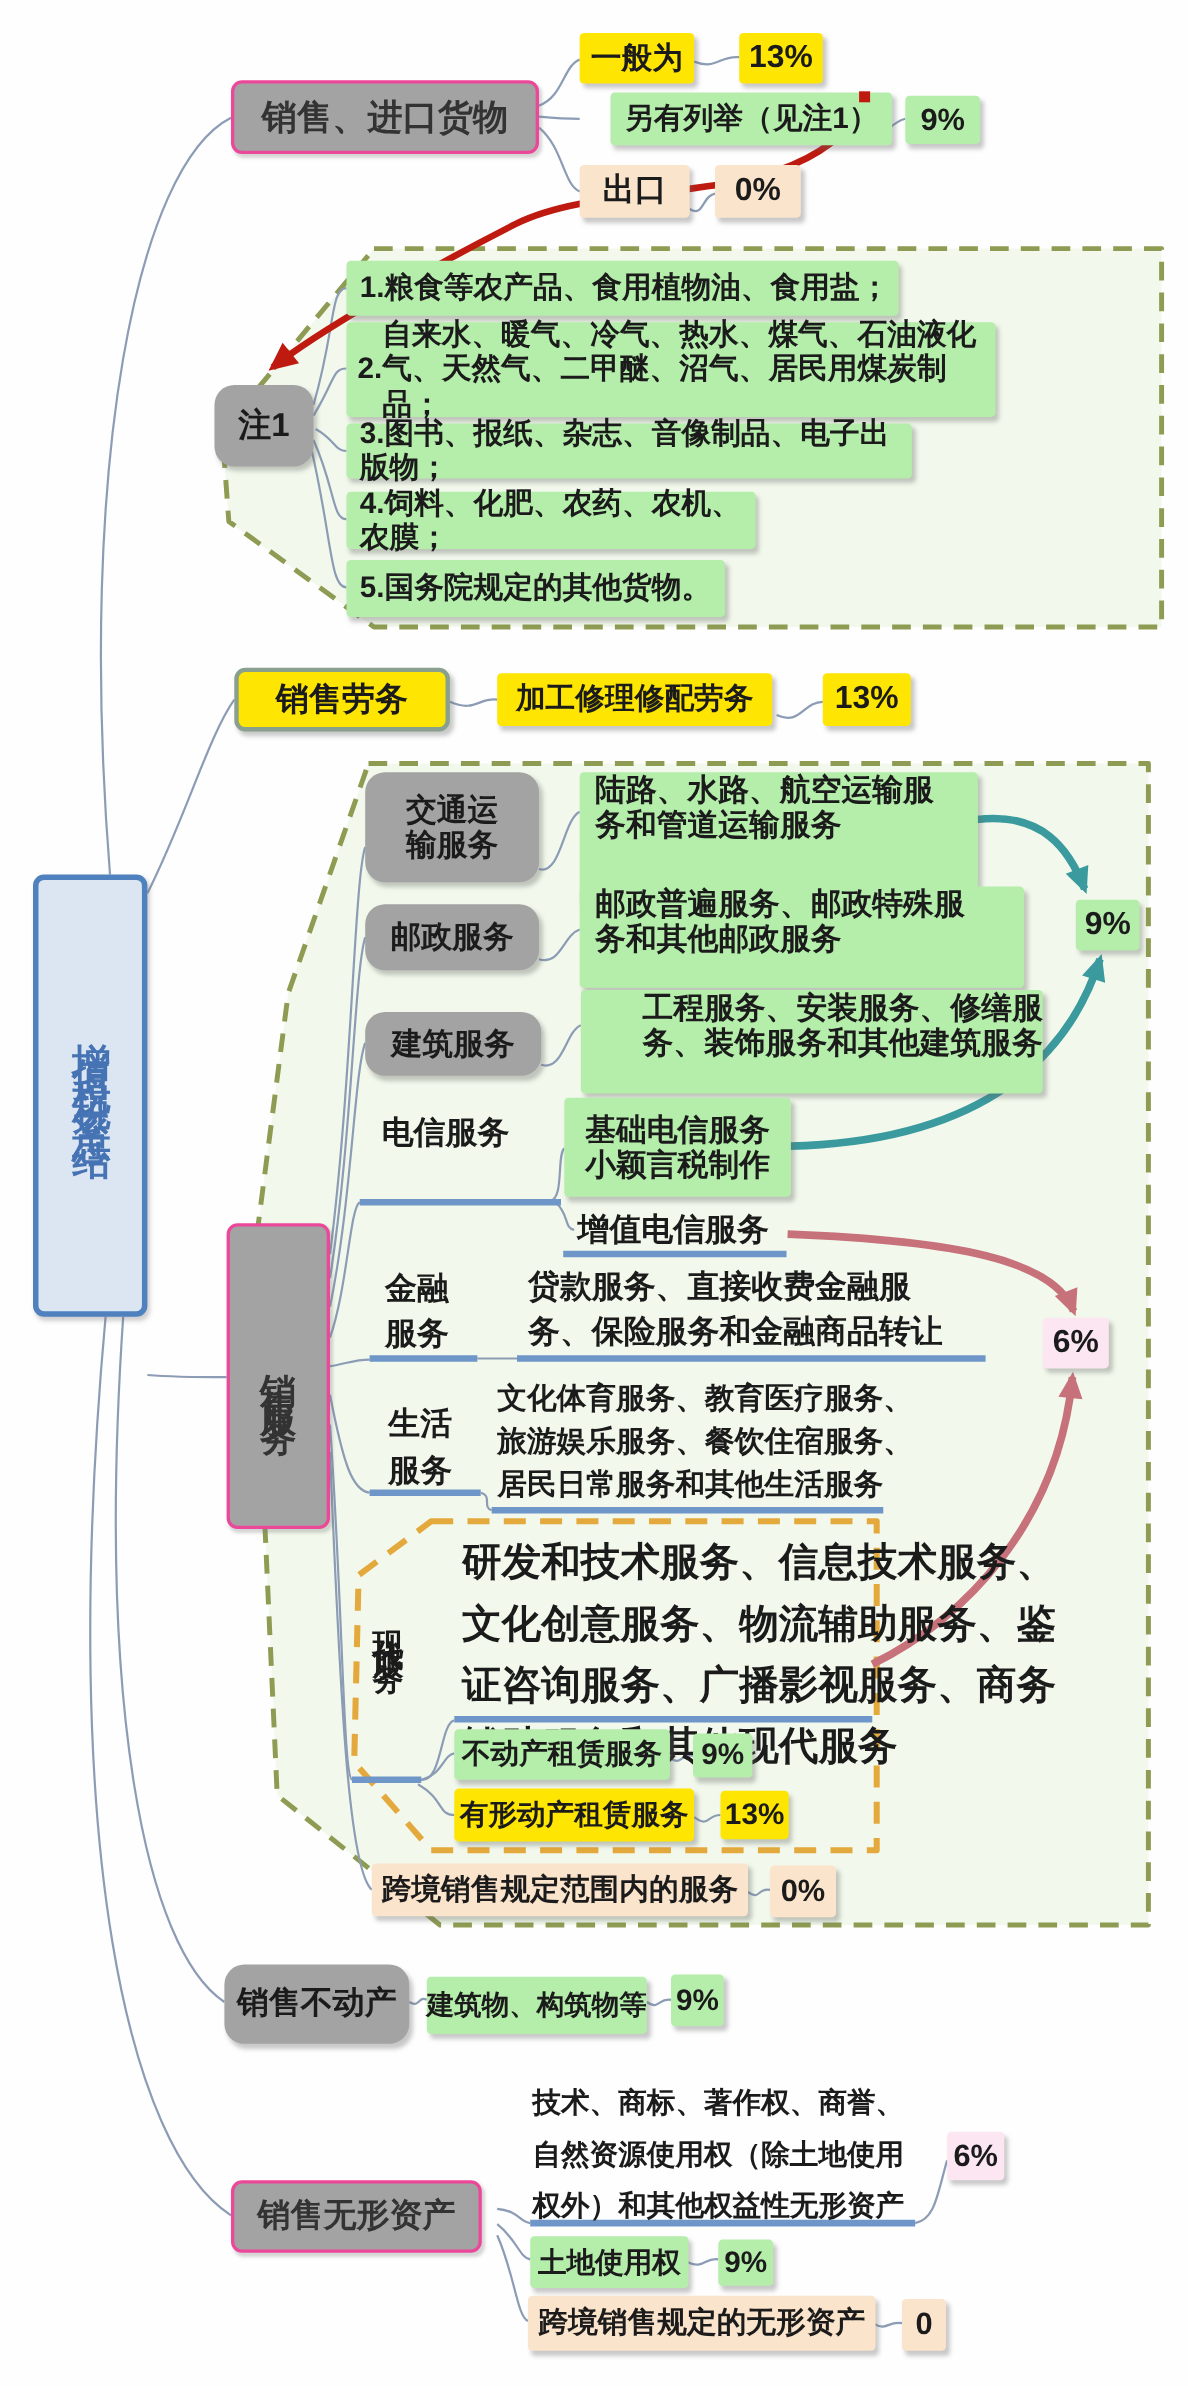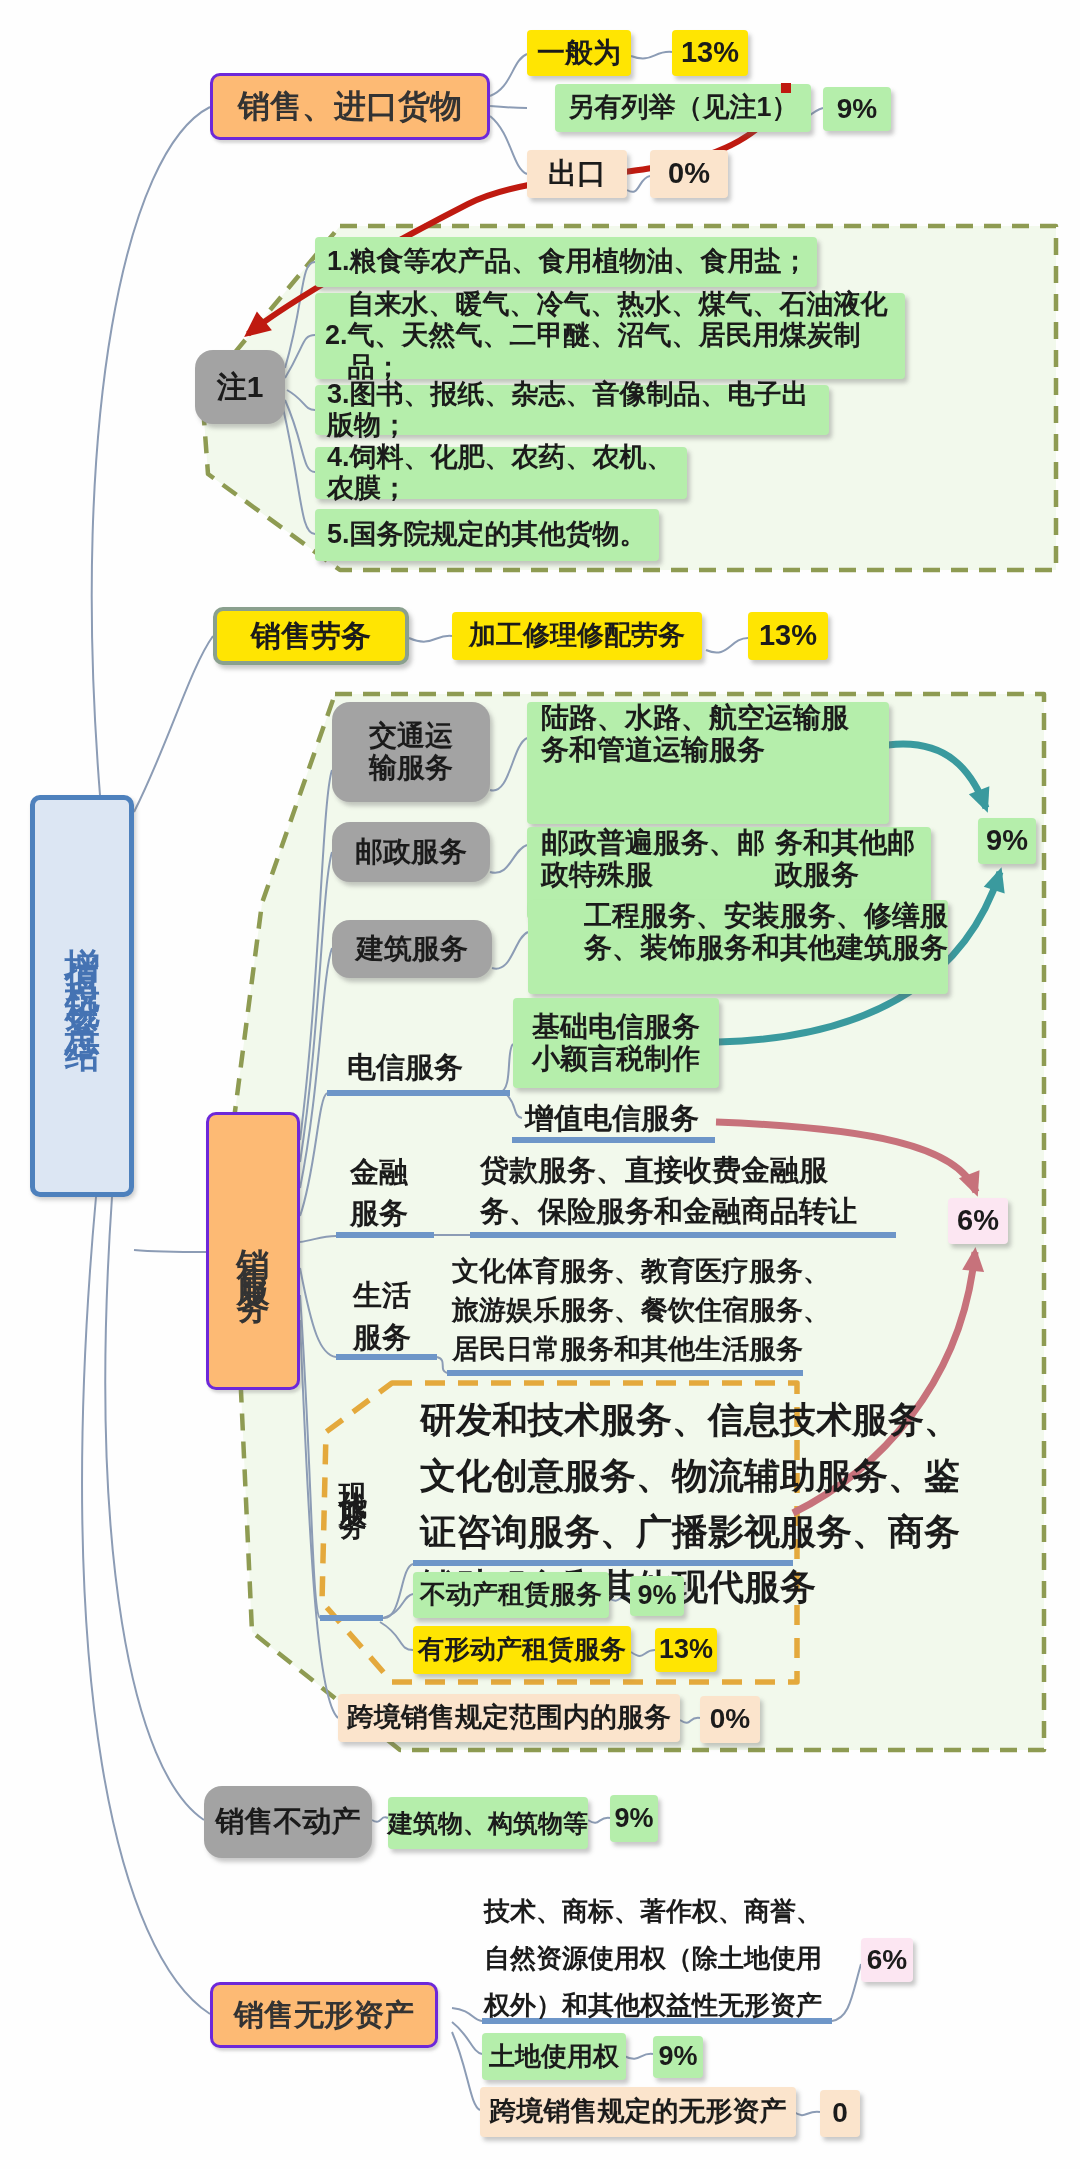--- a/index.html
+++ b/index.html
@@ -6,21 +6,21 @@
   body{font-family:"Liberation Sans","DejaVu Sans",sans-serif;}
   #canvas{position:relative;width:1080px;height:2169px;background:#fefefe;overflow:hidden;}
   #wires{position:absolute;left:0;top:0;z-index:1;}
   .b{position:absolute;box-sizing:border-box;display:flex;align-items:center;justify-content:center;
      font-weight:700;color:#1b1b1b;z-index:2;box-shadow:3px 4px 4px rgba(100,100,100,.35);line-height:1.15;}
   .green{background:#b5eeab;border-radius:4px;}
   .greenbig{background:#a3a3a3;border-radius:18px;}
   .yellow{background:#ffe502;border-radius:4px;}
   .peach{background:#fbe4cc;border-radius:4px;}
   .pink{background:#fce6f2;border-radius:4px;}
-  .bluebox{background:#fdba74;border:3px solid #6d28d9;border-radius:10px;box-shadow:2px 3px 3px rgba(120,120,120,.3);}
+  .bluebox{background:#a3a3a3;border:3px solid #ec4899;border-radius:10px;box-shadow:2px 3px 3px rgba(120,120,120,.3);}
   .txt{position:absolute;font-weight:700;color:#1b1b1b;white-space:nowrap;z-index:2;line-height:1.15;}
   .left{justify-content:flex-start;}
   .vert{writing-mode:vertical-rl;text-orientation:upright;}
   .item{padding-left:12px;}
 </style>
 </head>
 <body>
 
 <div id="canvas">
 
@@ -150,34 +150,34 @@
   <div class="b greenbig" style="left:332px;top:702px;width:158px;height:100px;font-size:28px;flex-direction:column;">
     <span>交通运</span>
     <span>输服务</span>
   </div>
   <div class="b green left" style="left:527px;top:702px;width:362px;height:122px;font-size:28px;padding-left:14px;flex-direction:column;align-items:flex-start;">
     <span>陆路、水路、航空运输服</span>
     <span>务和管道运输服务</span>
   </div>
 
   <div class="b greenbig" style="left:332px;top:822px;width:158px;height:60px;font-size:28px;">邮政服务</div>
-  <div class="b green left" style="left:527px;top:827px;width:404px;height:92px;font-size:28px;padding-left:14px;flex-direction:row;align-items:flex-start;">
+  <div class="b green left" style="left:527px;top:806px;width:404px;height:92px;font-size:28px;padding-left:14px;flex-direction:column;align-items:flex-start;">
     <span>邮政普遍服务、邮政特殊服</span>
     <span>务和其他邮政服务</span>
   </div>
 
   <div class="b green" style="left:978px;top:818px;width:58px;height:46px;font-size:29px;">9%</div>
 
   <div class="b greenbig" style="left:332px;top:920px;width:160px;height:58px;font-size:28px;">建筑服务</div>
   <div class="b green left" style="left:528px;top:900px;width:420px;height:94px;font-size:28px;padding-left:14px;flex-direction:column;align-items:flex-end;">
     <span>工程服务、安装服务、修缮服</span>
     <span>务、装饰服务和其他建筑服务</span>
   </div>
 
-  <div class="txt" style="left:347px;top:1051px;font-size:29px;">电信服务</div>
+  <div class="txt" style="left:347px;top:1014px;font-size:29px;">电信服务</div>
   <div class="b green" style="left:513px;top:998px;width:206px;height:90px;font-size:28px;flex-direction:column;">
     <span>基础电信服务</span>
     <span>小颖言税制作</span>
   </div>
   <div class="txt" style="left:525px;top:1102px;font-size:29px;">增值电信服务</div>
 
   <div class="txt" style="left:350px;top:1152px;font-size:29px;line-height:1.4;">
     <span style="display:block;">金融</span>
     <span style="display:block;">服务</span>
   </div>

